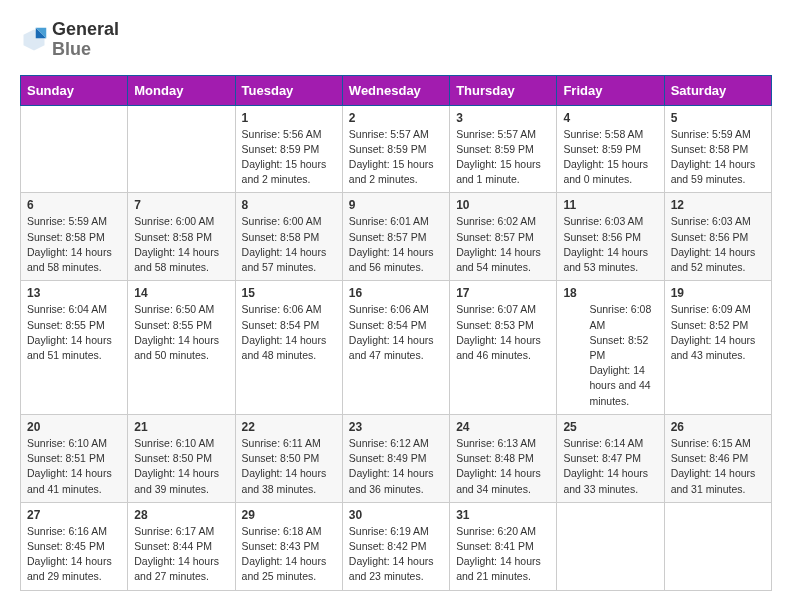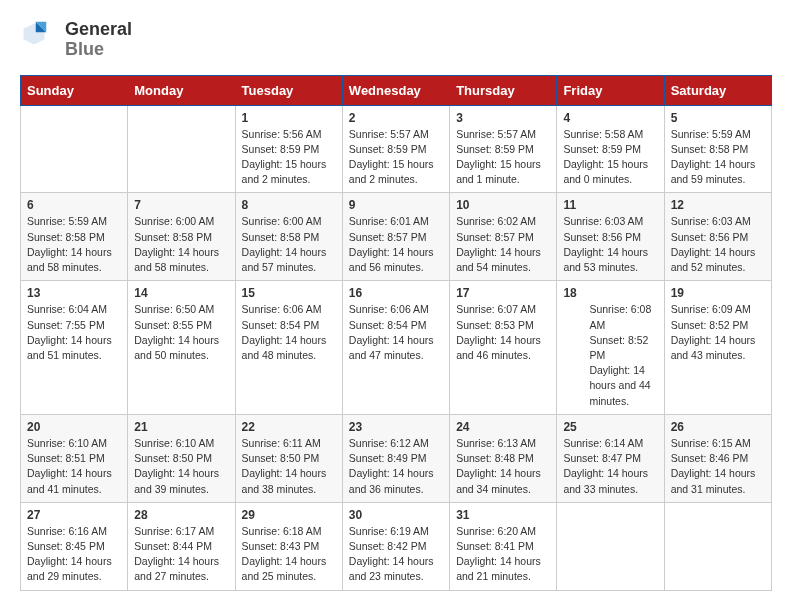--- a/index.html
+++ b/index.html
@@ -11,22 +11,22 @@
       padding: 20px;
     }
     .header {
       display: flex;
       justify-content: space-between;
       align-items: flex-start;
       margin-bottom: 15px;
     }
     .logo {
       display: flex;
-      align-items: flex-start;
-      gap: 17px;
+      align-items: center;
+      gap: 4px;
     }
     .logo-text {
       font-size: 18px;
       font-weight: bold;
       line-height: 1.1;
     }
     .logo-general { color: #333; }
     .logo-blue { color: #737373; }
     .logo-icon {
       width: 28px;
@@ -43,21 +43,21 @@
       font-size: 15px;
       color: #555;
       margin-top: 2px;
     }
     .calendar {
       width: 100%;
       border-collapse: collapse;
       border: 1px solid #ccc;
     }
     .calendar th {
-      background-color: #b91c1c;
+      background-color: #a21caf;
       color: white;
       font-size: 13px;
       font-weight: bold;
       padding: 7px 6px;
       text-align: left;
       border: 1px solid #1558a0;
     }
     .calendar td {
       border: 1px solid #ccc;
       vertical-align: top;
@@ -191,21 +191,21 @@
           <span class="day-num">12</span>
           <div class="day-info" style="white-space: pre-line;">Sunrise: 6:03 AM
 Sunset: 8:56 PM
 Daylight: 14 hours and 52 minutes.</div>
         </td>
       </tr>
       <tr>
         <td>
           <span class="day-num">13</span>
           <div class="day-info" style="white-space: pre-line;">Sunrise: 6:04 AM
-Sunset: 7:55 PM
+Sunset: 8:55 PM
 Daylight: 14 hours and 51 minutes.</div>
         </td>
         <td>
           <span class="day-num">14</span>
           <div class="day-info" style="white-space: pre-line;">Sunrise: 6:50 AM
 Sunset: 8:55 PM
 Daylight: 14 hours and 50 minutes.</div>
         </td>
         <td>
           <span class="day-num">15</span>

